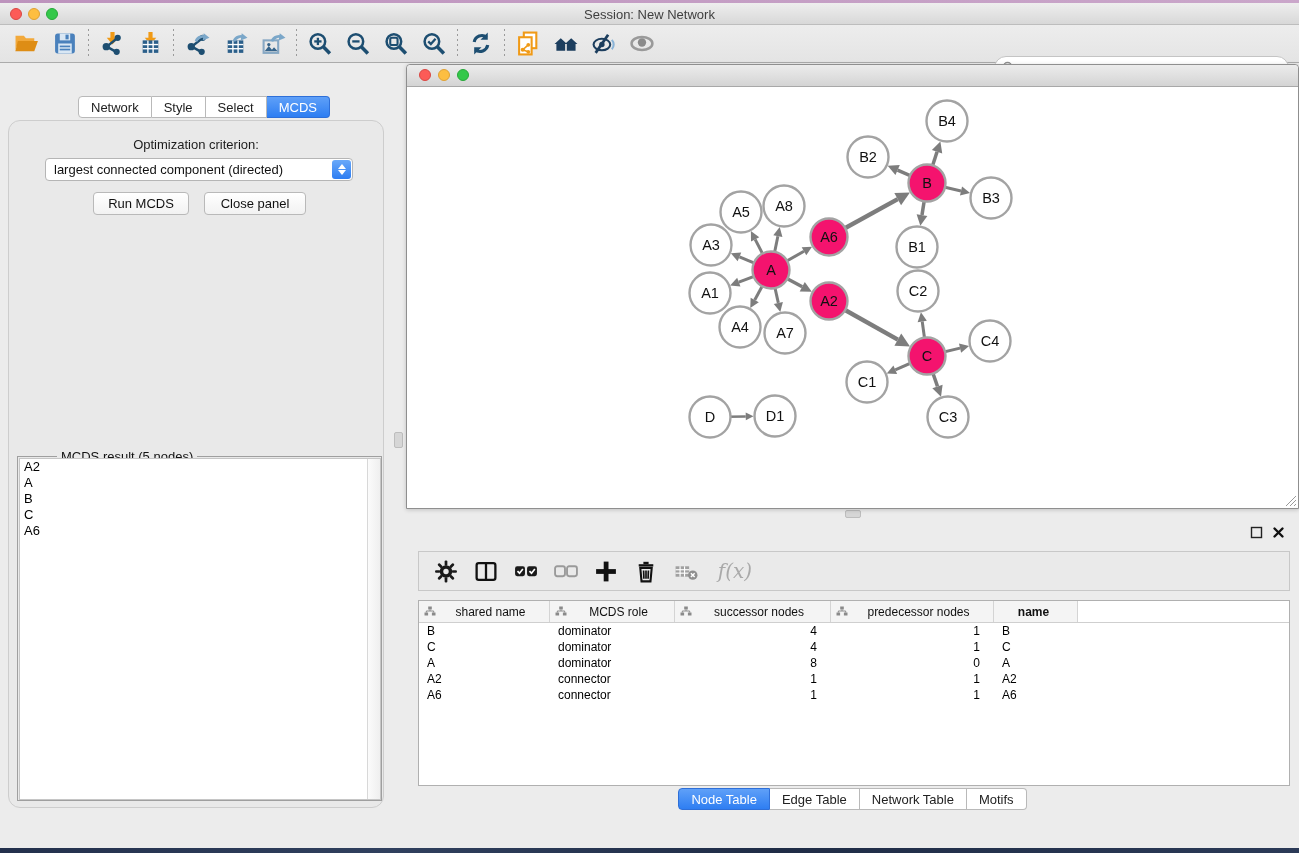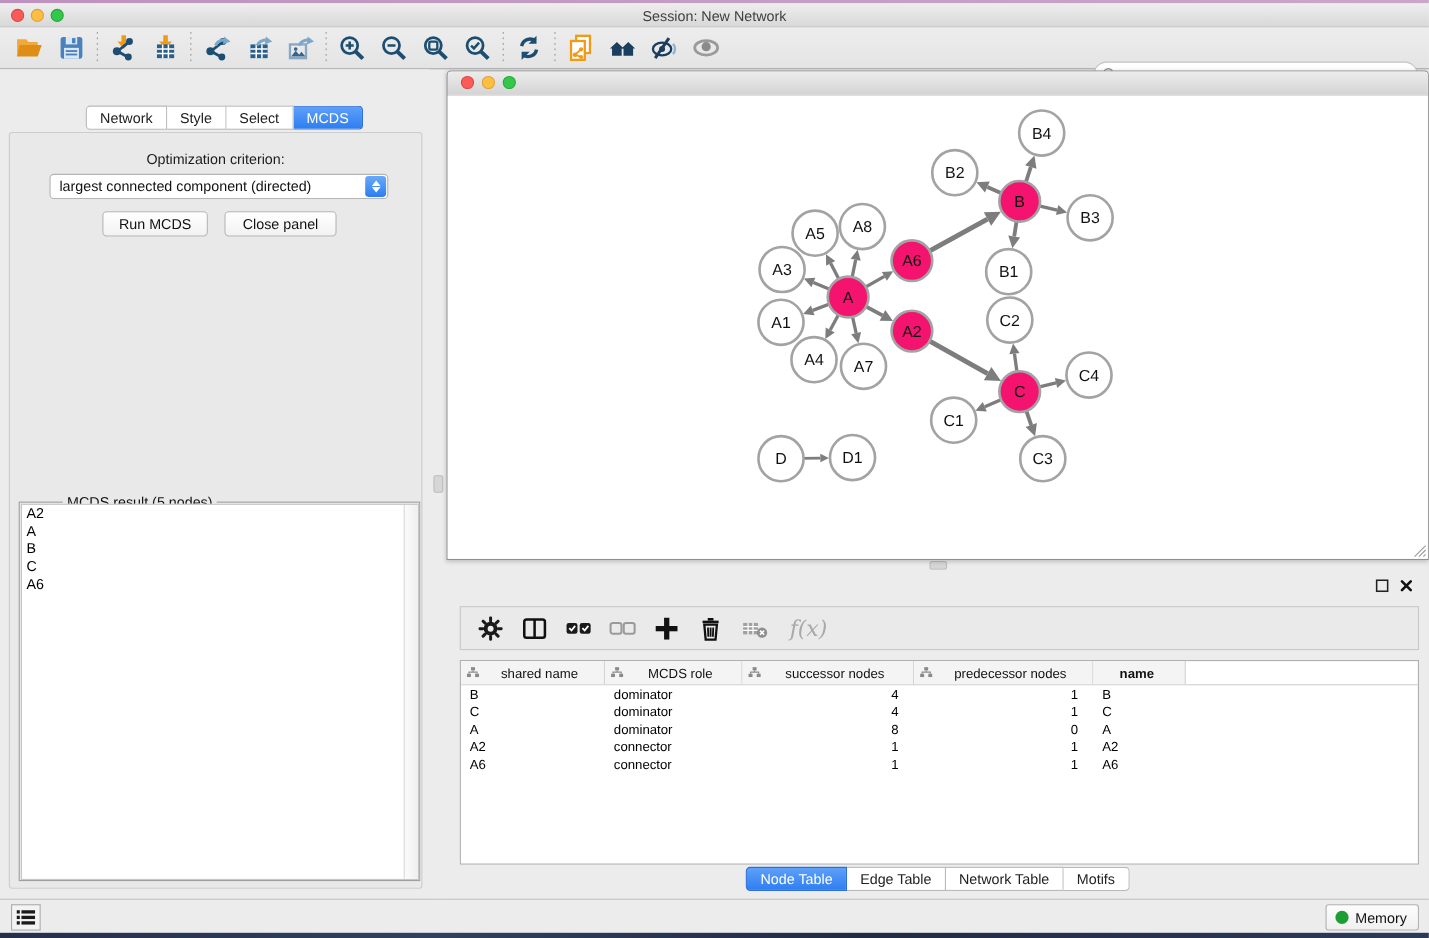--- a/index.html
+++ b/index.html
@@ -40,21 +40,21 @@
   #cp-title { position:absolute; left:10px; top:8px; font-size:13px; color:#2e2e2e; }
   .panel-winbtn { position:absolute; top:8px; width:13px; height:13px; }
   #cp-tabs { position:absolute; left:78px; top:33px; display:flex; }
   .seg { height:22px; font-size:13px; color:#222; background:#fff;
     border:1px solid #b9b9b9; border-left:none; display:flex; align-items:center;
     justify-content:center; padding:0 12px; cursor:default; }
   .seg:first-child { border-left:1px solid #b9b9b9; border-radius:4px 0 0 4px; }
   .seg:last-child { border-radius:0 4px 4px 0; }
   .seg.active { background:linear-gradient(#5fa0f8,#2e7ef2); color:#fff; border-color:#2e6fd8; }
   #cp-content { position:absolute; left:8px; top:57px; width:376px; height:688px;
-    background:#e9e9e9; border:1px solid #cdcdcd; border-radius:3px; }
+    background:#e9e9e9; border:1px solid #cdcdcd; border-radius:12px; }
   #opt-label { position:absolute; left:0; top:16px; width:100%; text-align:center;
     font-size:13px; color:#1c1c1c; }
   #criterion-select { position:absolute; left:36px; top:37px; width:308px; height:23px;
     background:#fff; border:1px solid #b5b5b5; border-radius:4px; display:flex;
     align-items:center; font-size:13px; color:#111; padding-left:8px; }
   #criterion-stepper { position:absolute; right:1px; top:1px; width:19px; height:19px;
     border-radius:3px; background:linear-gradient(#6aa9f9,#2d7df2);
     display:flex; flex-direction:column; align-items:center; justify-content:center; gap:1px; }
   .chev-up { width:0; height:0; border-left:4px solid transparent; border-right:4px solid transparent;
     border-bottom:5px solid #fff; }
@@ -603,33 +603,15 @@
         </div>
     </div>
     <div id="nt-tabs">
         <div class="seg active">Node Table</div>
         <div class="seg">Edge Table</div>
         <div class="seg">Network Table</div>
         <div class="seg">Motifs</div>
       </div>
   </div>
 
-  <div id="statusbar" class="abs">
-    <button id="list-btn">
-      <svg width="17" height="14" viewBox="0 0 17 14">
-        <g fill="#1a1a1a">
-          <rect x="0" y="0.5" width="3" height="3"></rect>
-            <rect x="4.5" y="0.5" width="12.5" height="3"></rect>
-          <rect x="0" y="5.5" width="3" height="3"></rect>
-            <rect x="4.5" y="5.5" width="12.5" height="3"></rect>
-          <rect x="0" y="10.5" width="3" height="3"></rect>
-            <rect x="4.5" y="10.5" width="12.5" height="3"></rect>
-        </g>
-      </svg>
-    </button>
-    <button id="memory-btn">
-      <span id="memory-dot"></span>
-      <span>Memory</span>
-    </button>
-  </div>
 
   <div id="desktop-strip" class="abs"></div>
 </div>
 
 </body></html>

